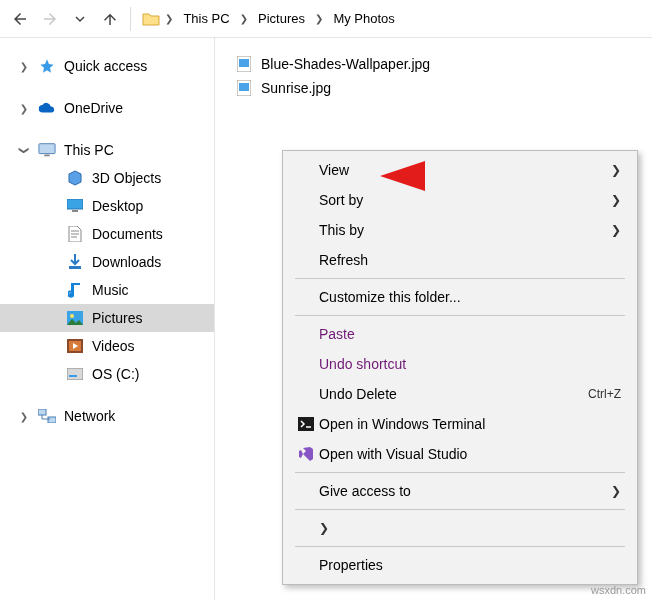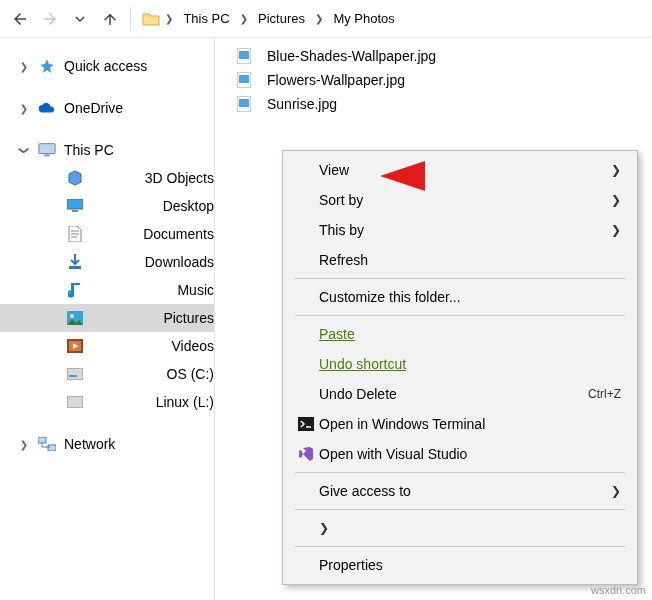--- a/index.html
+++ b/index.html
@@ -15,36 +15,36 @@
 .bc-item { padding: 4px 6px; font-size: 13px; }
 .bc-chev { color: #555; padding: 0 2px; font-size: 10px; }
 
 
 .main { display: flex; height: 562px; }
 .sidebar { width: 215px; border-right: 1px solid #e5e5e5; padding-top: 14px; overflow: hidden; }
 .content { flex: 1; padding: 10px 0 0 14px; position: relative; }
 
 .tree { list-style: none; }
 .tree li { display: flex; align-items: center; height: 28px; padding-left: 18px; gap: 8px; font-size: 14px; }
-.tree li.child { padding-left: 66px; justify-content: space-between; }
+.tree li.child { padding-left: 66px; }
 .tree li.selected { background: #d8d8d8; }
 .tree .spacer { height: 14px; }
 .ico { width: 18px; height: 18px; display: flex; align-items: center; justify-content: center; flex-shrink: 0; }
 .chev-small { width: 12px; font-size: 10px; color: #666; display:inline-block; text-align:center;}
 
-.file-row { display: flex; align-items: flex-start; height: 24px; gap: 14px; padding-left: 8px; font-size: 14px; }
+.file-row { display: flex; align-items: flex-end; height: 24px; gap: 8px; padding-left: 8px; font-size: 14px; }
 .file-ico { width: 16px; height: 16px; }
 
 
 .ctx { position: absolute; left: 282px; top: 150px; width: 356px; background: #f2f2f2; border: 1px solid #bcbcbc; box-shadow: 3px 3px 6px rgba(0,0,0,0.25); padding: 4px 2px; font-size: 14px; }
 .ctx-row { display: flex; align-items: center; height: 30px; padding: 0 14px 0 8px; }
 .ctx-row .mi { width: 26px; display: flex; justify-content: center; }
 .ctx-row .lbl { flex: 1; }
 .ctx-row .sub { color: #333; font-size: 12px; }
-.ctx-row.disabled .lbl { color: #4d7c0f; text-decoration: underline; }
+.ctx-row.disabled .lbl { color: #701a75; }
 .ctx-sep { height: 1px; background: #c8c8c8; margin: 3px 10px; }
 
 
 .arrow { position: absolute; left: 380px; top: 151px; width: 130px; height: 50px; pointer-events: none; z-index: 50; }
 
 
 .wm { position: absolute; right: 6px; bottom: 4px; font-size: 11px; color: #999; }
 
 svg { display: block; }
 </style>
@@ -187,28 +187,20 @@
         <span>Videos</span>
       </li>
       <li class="child">
         <span class="ico">
             <svg width="16" height="12" viewBox="0 0 16 12">
               <rect width="16" height="12" rx="1" fill="#d8d8d8" stroke="#888"></rect>
               <rect x="2" y="7" width="8" height="2" fill="#3a9be8"></rect>
             </svg>
           </span>
         <span>OS (C:)</span>
-      </li>
-      <li class="child">
-        <span class="ico">
-            <svg width="16" height="12" viewBox="0 0 16 12">
-              <rect width="16" height="12" rx="1" fill="#d8d8d8" stroke="#888"></rect>
-            </svg>
-          </span>
-        <span>Linux (L:)</span>
       </li>
       <li class="spacer"></li>
       <li>
         <span class="chev-small">❯</span>
         <span class="ico">
             <svg width="18" height="14" viewBox="0 0 18 14">
               <rect x="0" y="0" width="8" height="6" fill="#bcd7ef" stroke="#4a7db3"></rect>
               <rect x="10" y="8" width="8" height="6" fill="#bcd7ef" stroke="#4a7db3"></rect>
               <path d="M4 6v4h8" stroke="#4a7db3" fill="none"></path>
             </svg>
@@ -228,29 +220,20 @@
         </span>
       <span>Blue-Shades-Wallpaper.jpg</span>
     </div>
     <div class="file-row">
       <span class="file-ico">
           <svg width="14" height="16" viewBox="0 0 14 16">
             <rect width="14" height="16" fill="#fff" stroke="#999"></rect>
             <rect x="2" y="3" width="10" height="8" fill="#4aa3e6"></rect>
           </svg>
         </span>
-      <span>Flowers-Wallpaper.jpg</span>
-    </div>
-    <div class="file-row">
-      <span class="file-ico">
-          <svg width="14" height="16" viewBox="0 0 14 16">
-            <rect width="14" height="16" fill="#fff" stroke="#999"></rect>
-            <rect x="2" y="3" width="10" height="8" fill="#4aa3e6"></rect>
-          </svg>
-        </span>
       <span>Sunrise.jpg</span>
     </div>
   </div>
 </div>
 
 <div class="ctx">
   <div class="ctx-row">
     <span class="mi"></span>
       <span class="lbl">View</span>
       <span class="sub">❯</span>

